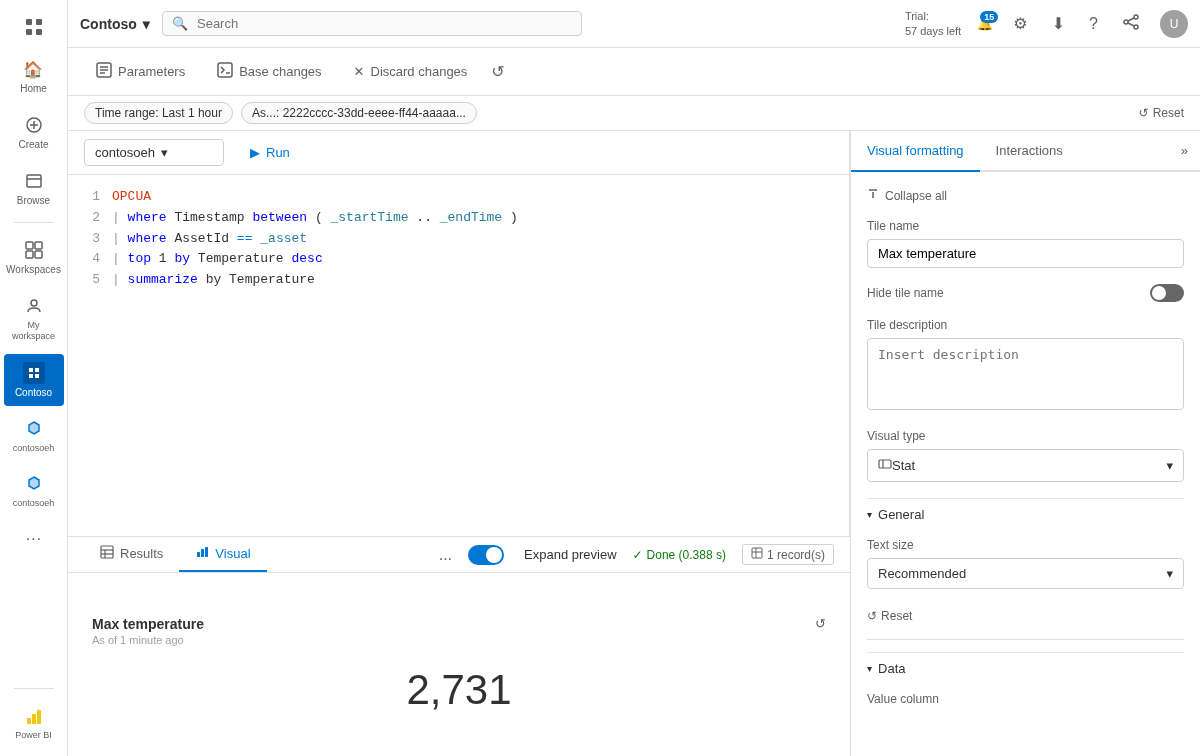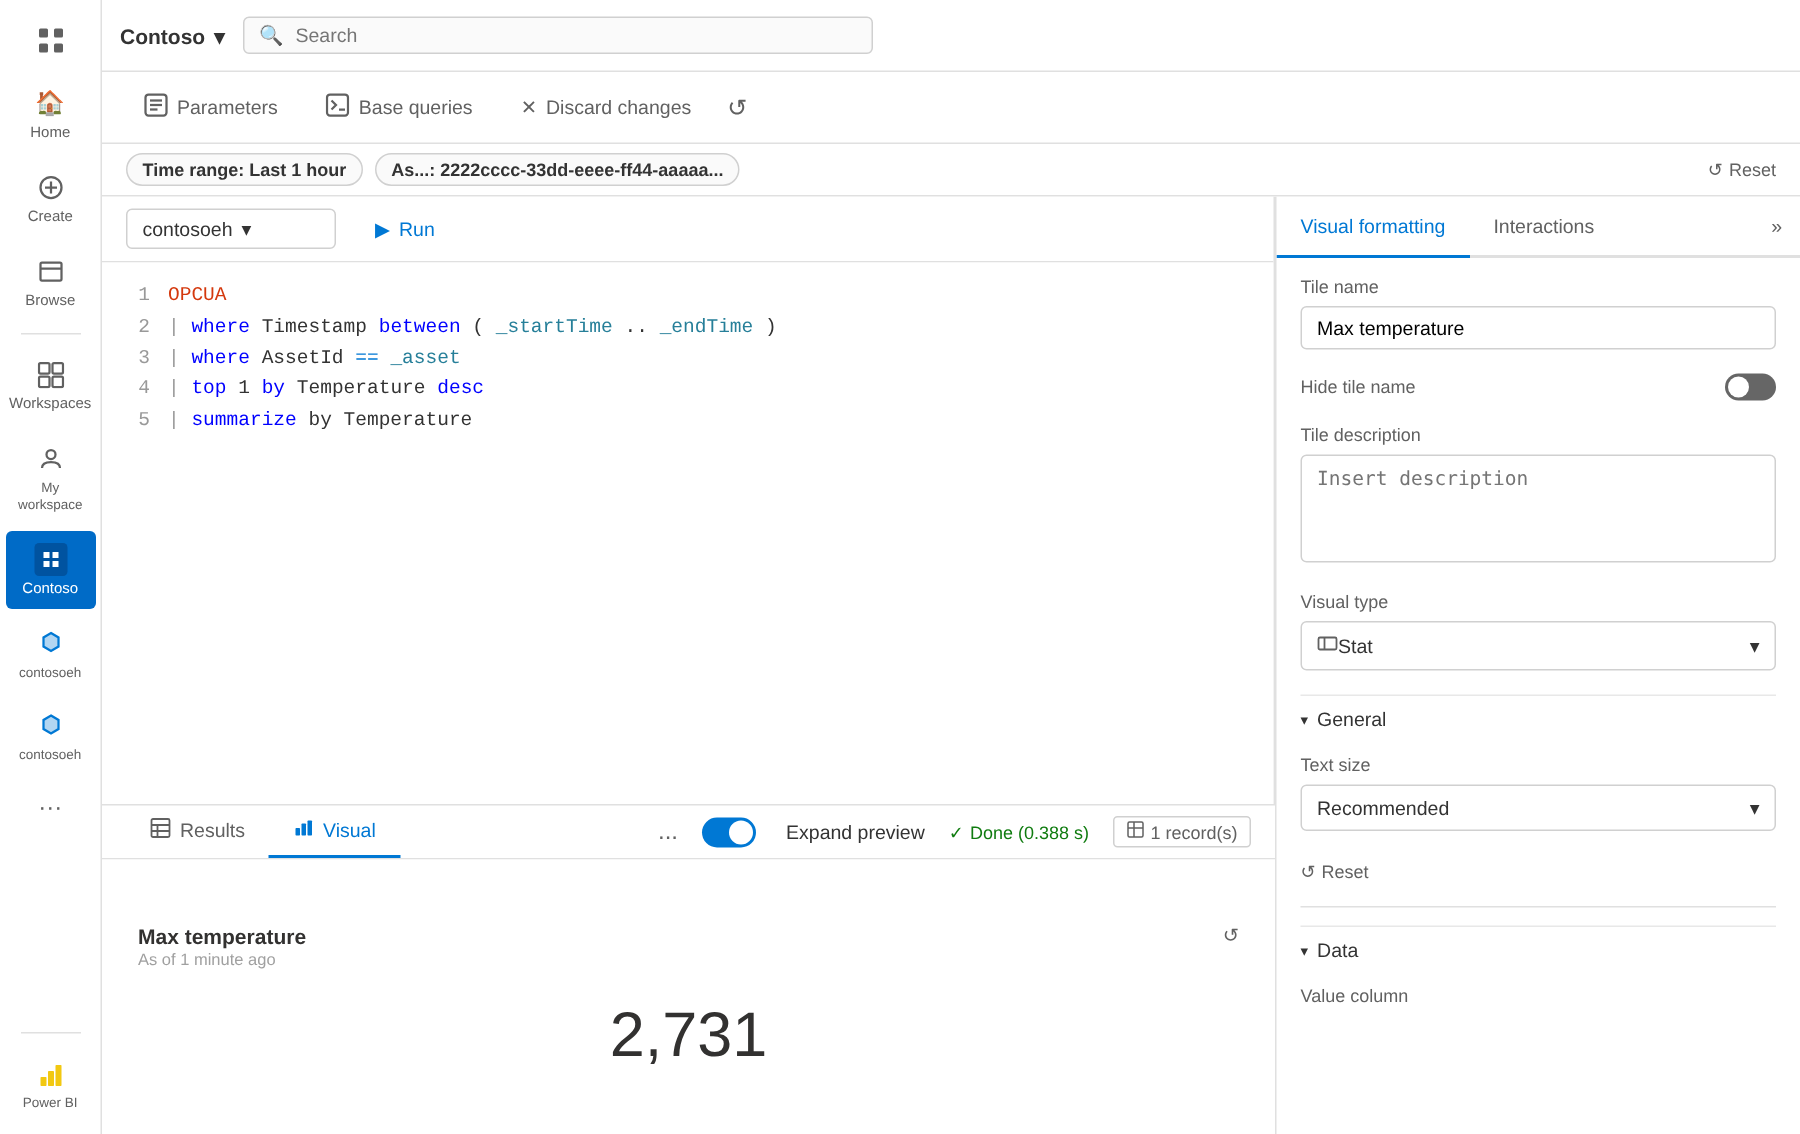--- a/index.html
+++ b/index.html
@@ -33,21 +33,21 @@
 
     
     .toolbar { height: 48px; background: #fff; border-bottom: 1px solid #e0e0e0; display: flex; align-items: center; padding: 0 16px; gap: 8px; }
     .toolbar-tab { display: flex; align-items: center; gap: 6px; padding: 6px 12px; cursor: pointer; border-radius: 4px; color: #616161; font-size: 13px; }
     .apply-changes-btn { margin-left: auto; display: flex; align-items: center; gap: 6px; padding: 8px 16px; background: #fff; border: 2px solid #d13438; border-radius: 4px; cursor: pointer; font-size: 13px; font-weight: 600; color: #323130; }
     .discard-btn { display: flex; align-items: center; gap: 6px; padding: 8px 12px; cursor: pointer; font-size: 13px; color: #616161; }
     .refresh-btn { cursor: pointer; color: #616161; font-size: 16px; padding: 4px; }
 
     
     .filter-bar { background: #fff; border-bottom: 1px solid #e0e0e0; padding: 6px 16px; display: flex; align-items: center; gap: 8px; }
-    .filter-pill { border: 1px solid #d0d0d0; border-radius: 16px; padding: 3px 10px; font-size: 12px; cursor: pointer; background: #fafafa; font-weight: bold; }
+    .filter-pill { border: 1px solid #d0d0d0; border-radius: 16px; padding: 3px 10px; font-size: 12px; cursor: pointer; background: #fafafa; }
     .reset-btn { margin-left: auto; display: flex; align-items: center; gap: 4px; cursor: pointer; color: #616161; font-size: 12px; }
 
     
     .content-area { flex: 1; display: flex; overflow: hidden; }
 
     
     .query-editor { flex: 1; display: flex; flex-direction: column; background: #fff; overflow: hidden; border-right: 1px solid #e0e0e0; }
     .query-toolbar { padding: 8px 16px; border-bottom: 1px solid #e0e0e0; display: flex; align-items: center; gap: 12px; }
     .db-selector { display: flex; align-items: center; gap: 6px; border: 1px solid #d0d0d0; border-radius: 4px; padding: 5px 10px; cursor: pointer; min-width: 140px; background: #fff; }
     .run-btn { display: flex; align-items: center; gap: 6px; padding: 6px 14px; cursor: pointer; color: #0078d4; font-size: 13px; font-weight: 500; border-radius: 4px; }
@@ -227,20 +227,43 @@
       <div class="company-name">
         <span>Contoso</span>
         <span>▾</span>
       </div>
 
       <div class="search-box">
         <span>🔍</span>
         <input type="text" placeholder="Search" style="">
       </div>
 
+      <div class="top-right">
+        <div class="trial-info">
+          <div>Trial:</div>
+          <div>57 days left</div>
+        </div>
+        <div class="notification-btn">
+          🔔
+          <span class="badge">15</span>
+        </div>
+        <div class="icon-btn">⚙</div>
+        <div class="icon-btn">⬇</div>
+        <div class="icon-btn">?</div>
+        <div class="icon-btn">
+          <svg width="18" height="18" viewBox="0 0 18 18" fill="none" stroke="currentColor" stroke-width="1.5">
+              <circle cx="14" cy="4" r="2"></circle>
+              <circle cx="4" cy="9" r="2"></circle>
+              <circle cx="14" cy="14" r="2"></circle>
+              <line x1="6" y1="8" x2="12" y2="5"></line>
+              <line x1="6" y1="10" x2="12" y2="13"></line>
+            </svg>
+        </div>
+        <div class="avatar">U</div>
+      </div>
     </div>
 
     <div class="toolbar">
       <div class="toolbar-tab">
         <span>
           <svg width="16" height="16" viewBox="0 0 16 16" fill="none" stroke="#616161" stroke-width="1.5">
               <rect x="1" y="1" width="14" height="14" rx="2"></rect>
               <line x1="4" y1="5" x2="12" y2="5"></line>
               <line x1="4" y1="8" x2="12" y2="8"></line>
               <line x1="4" y1="11" x2="9" y2="11"></line>
@@ -249,21 +272,21 @@
         <span>Parameters</span>
       </div>
       <div class="toolbar-tab">
         <span>
           <svg width="16" height="16" viewBox="0 0 16 16" fill="none" stroke="#616161" stroke-width="1.5">
               <rect x="1" y="1" width="14" height="14" rx="2"></rect>
               <path d="M4 5 l3 3 l-3 3"></path>
               <line x1="9" y1="11" x2="13" y2="11"></line>
             </svg>
         </span>
-        <span>Base queries</span>
+        <span>Base changes</span>
       </div>
 
 
       <div class="discard-btn">
         <span>✕</span>
         <span>Discard changes</span>
       </div>
 
       <div class="refresh-btn">↺</div>
     </div>
@@ -416,20 +439,29 @@
           <div class="right-tab active">
             <span>Visual formatting</span>
           </div>
           <div class="right-tab">
             <span>Interactions</span>
           </div>
           <div class="expand-icon" style="margin-left:auto; padding:12px 12px; color:#616161;">»</div>
         </div>
 
         <div class="right-panel-content">
+          <div class="collapse-all-btn">
+            <span>
+              <svg width="12" height="12" viewBox="0 0 12 12" fill="none" stroke="currentColor" stroke-width="1.5">
+                  <line x1="2" y1="2" x2="10" y2="2"></line>
+                  <line x1="6" y1="4" x2="6" y2="10"></line>
+                </svg>
+            </span>
+            <span>Collapse all</span>
+          </div>
 
           <div class="form-group">
             <label class="form-label">Tile name</label>
             <input class="form-input" type="text" value="Max temperature" style="">
           </div>
 
           <div class="toggle-row">
             <span class="form-label" style="margin:0;">Hide tile name</span>
             <div style="margin-left:auto;">
               <div class="toggle-sm"></div>

